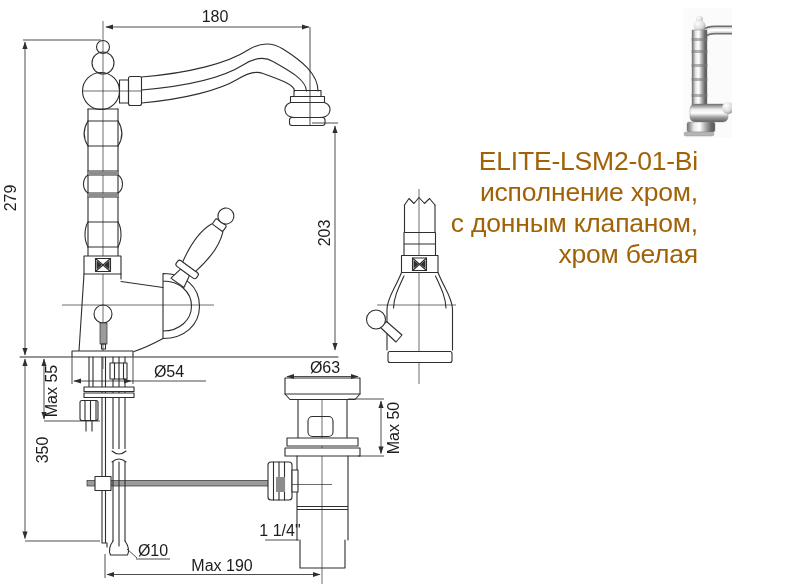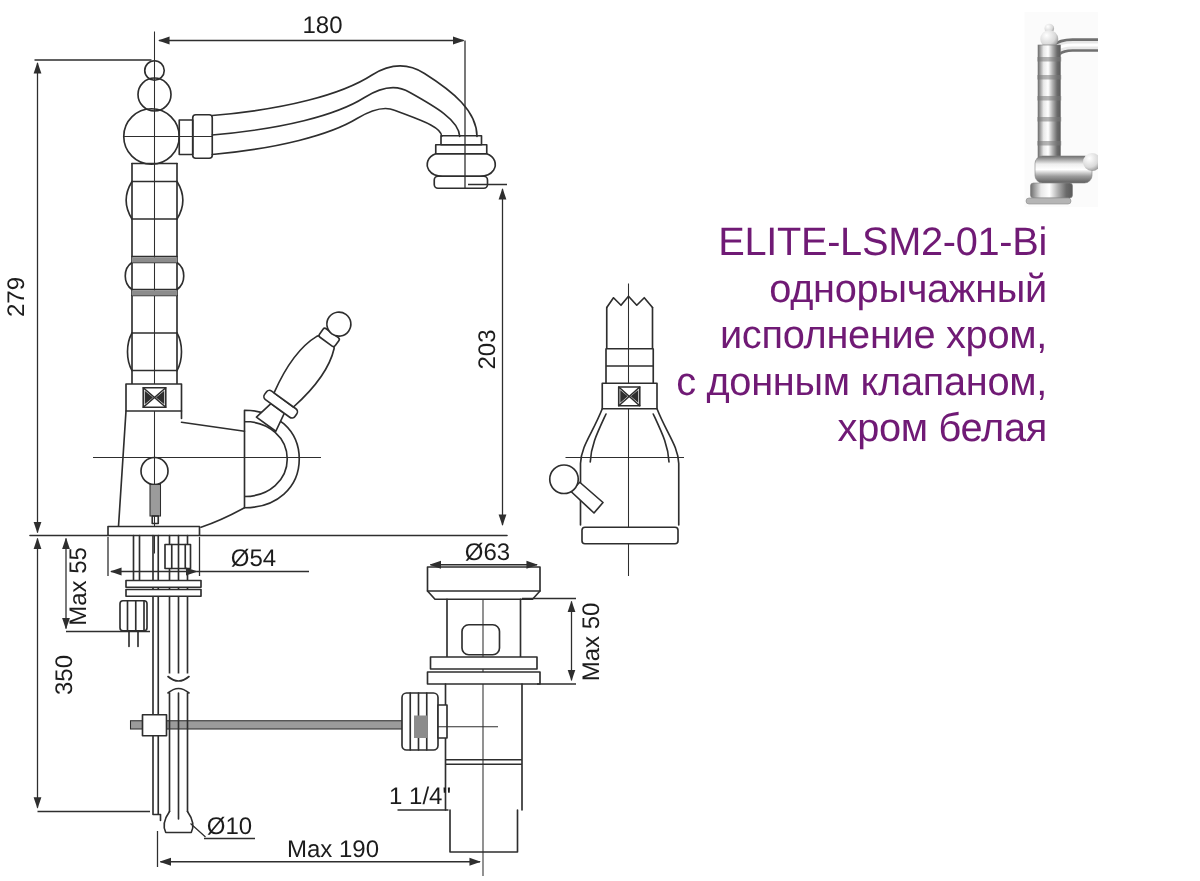--- a/index.html
+++ b/index.html
@@ -8,21 +8,21 @@
   #art{position:absolute;left:0;top:0;}
   .ln{fill:none;stroke:#2e2e2e;stroke-width:1.1;stroke-linejoin:round;stroke-linecap:round;}
   .w{fill:#ffffff;stroke:#2e2e2e;stroke-width:1.1;stroke-linejoin:round;}
   .cl{fill:none;stroke:#2e2e2e;stroke-width:0.7;}
   .dim{fill:none;stroke:#2e2e2e;stroke-width:0.85;}
   .gry{fill:#9b9b9b;stroke:#2e2e2e;stroke-width:0.7;}
   .bnd{fill:#8c8c8c;stroke:none;}
   .dk{fill:#2e2e2e;stroke:none;}
   text.dlabel{font-family:"Liberation Sans", sans-serif;font-size:16px;fill:#1c1c1c;}
   .text-block{position:absolute;right:34px;top:146px;text-align:right;
-              font-size:26.5px;line-height:31px;color:#701a75;letter-spacing:-0.2px;white-space:nowrap;}
+              font-size:26.5px;line-height:31px;color:#a16207;letter-spacing:-0.2px;white-space:nowrap;}
 </style>
 </head>
 <body>
 
 <div id="stage">
 
 <svg id="art" width="800" height="587" viewBox="0 0 800 587">
   <defs>
     <marker id="arr" viewBox="0 0 10 10" refX="9.2" refY="5" markerWidth="9" markerHeight="9" orient="auto-start-reverse">
       <path d="M0,1.6 L10,5 L0,8.4 Z" fill="#2e2e2e"></path>
@@ -224,19 +224,18 @@
     <g transform="translate(57,98) rotate(38)">
       <rect x="-5" y="-2" width="10" height="5" rx="1" fill="#d7d7d7" stroke="#999999" stroke-width="0.4"></rect>
       <rect x="-4.5" y="-26" width="9" height="25" rx="4" fill="#fcfcfc" stroke="#c2c2c2" stroke-width="0.7"></rect>
       <circle cx="0" cy="-28" r="4" fill="#f4f4f4" stroke="#cfcfcf" stroke-width="0.7"></circle>
     </g>
   </g>
 </svg>
 
 <div class="text-block">
   <div>ELITE-LSM2-01-Bi</div>
-  <div>однорычажный</div>
   <div>исполнение хром,</div>
   <div>с донным клапаном,</div>
   <div>хром белая</div>
 </div>
 
 </div>
 
 </body></html>

